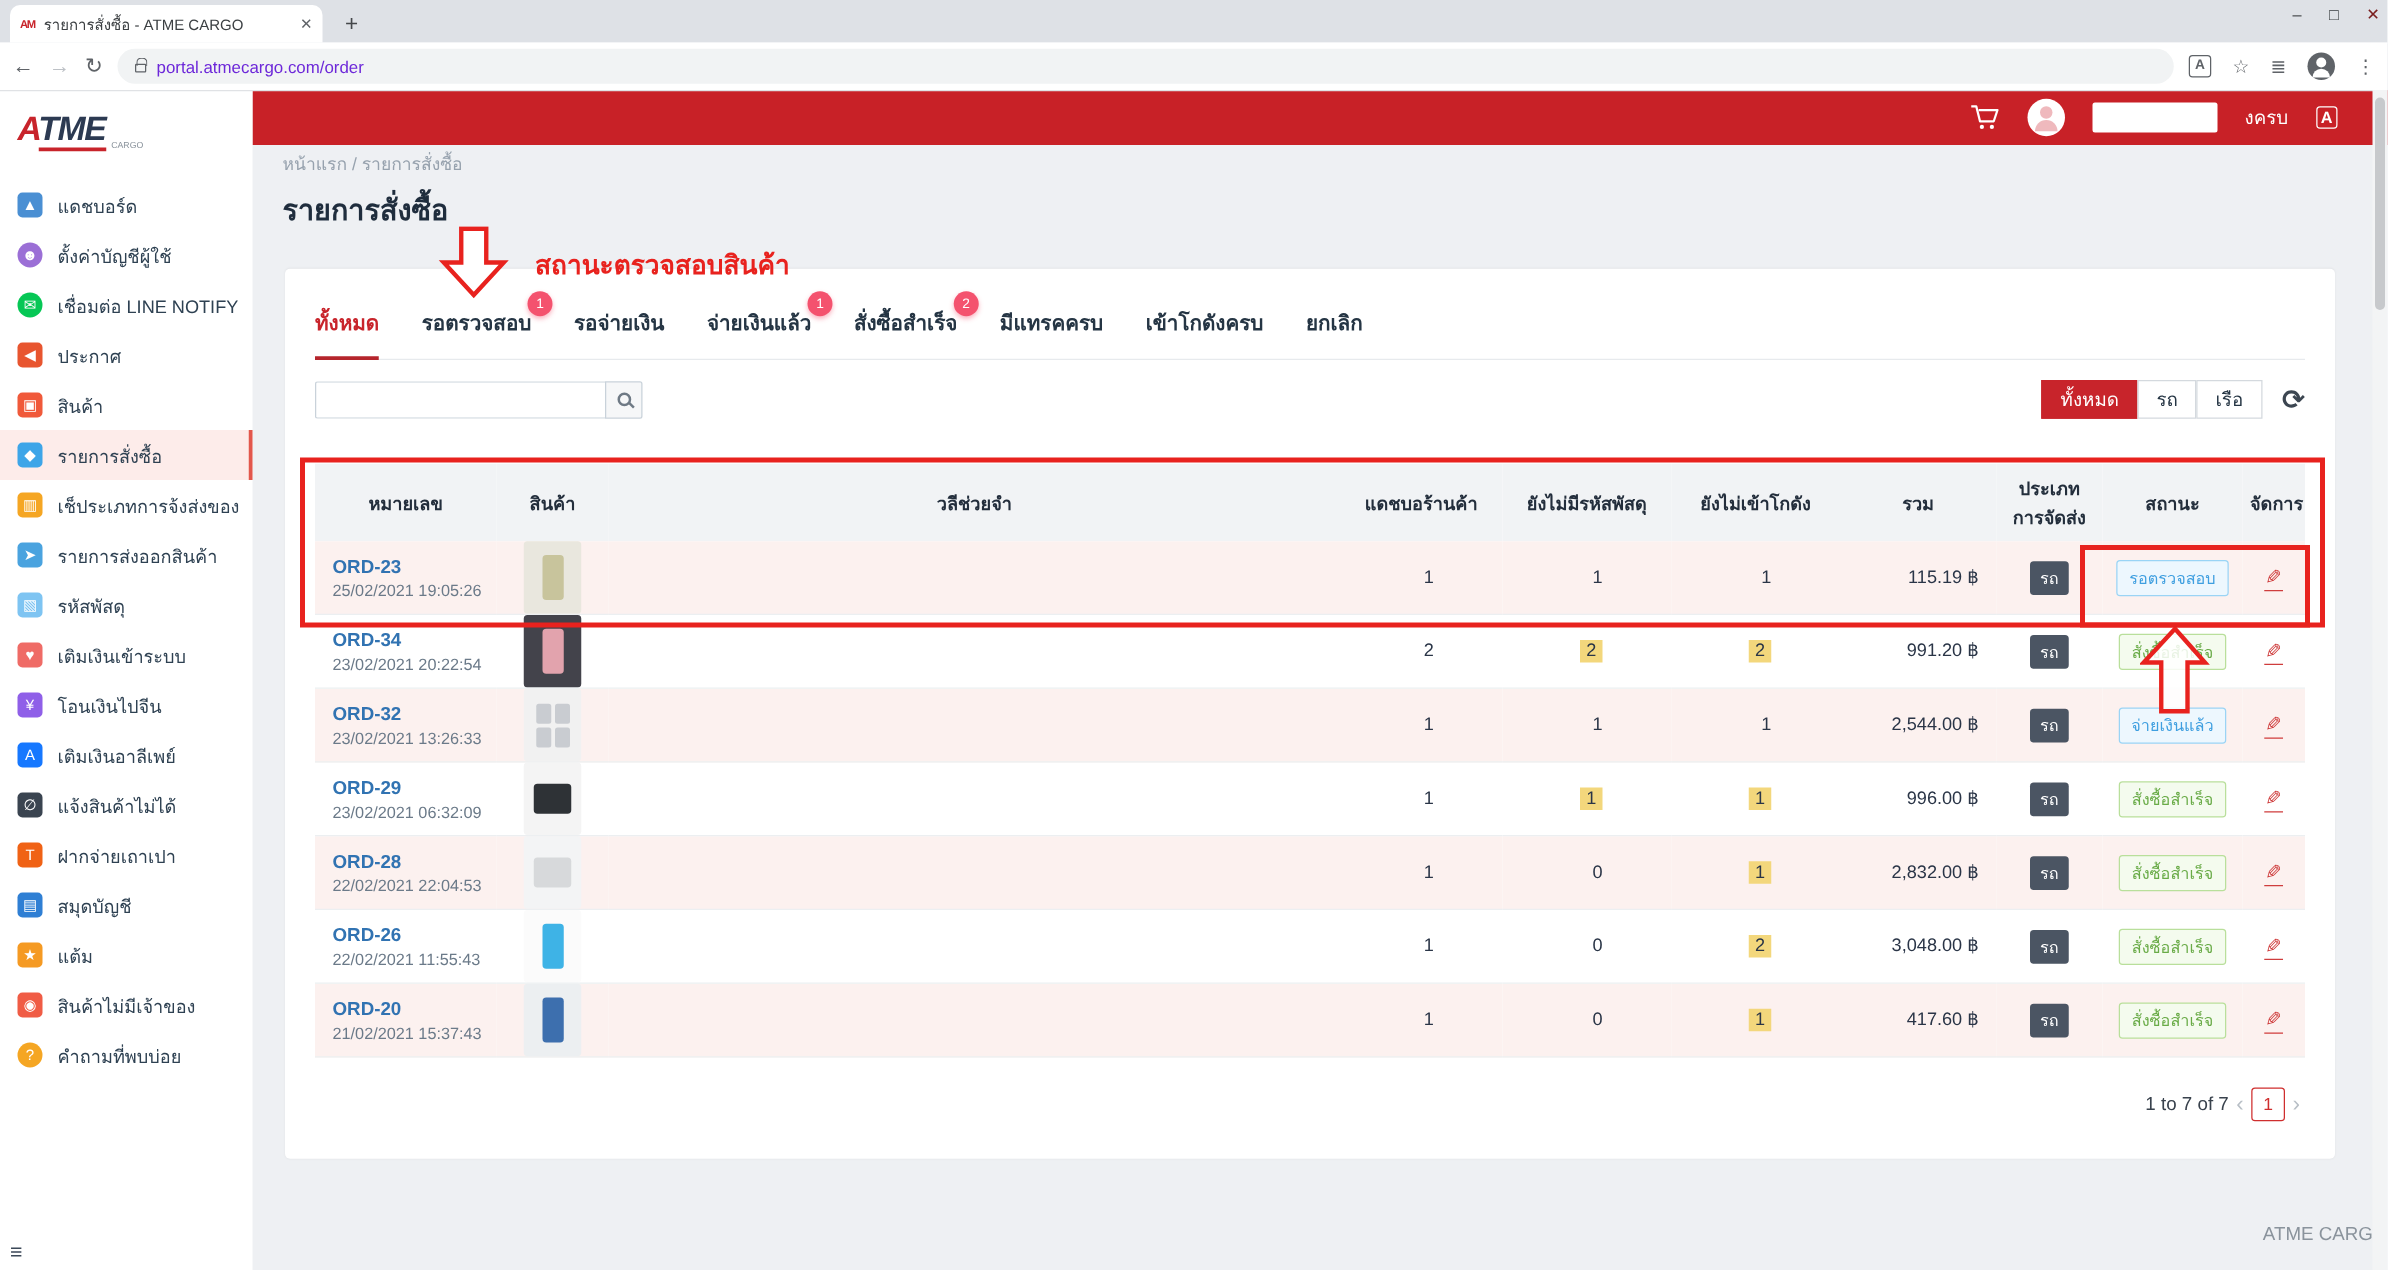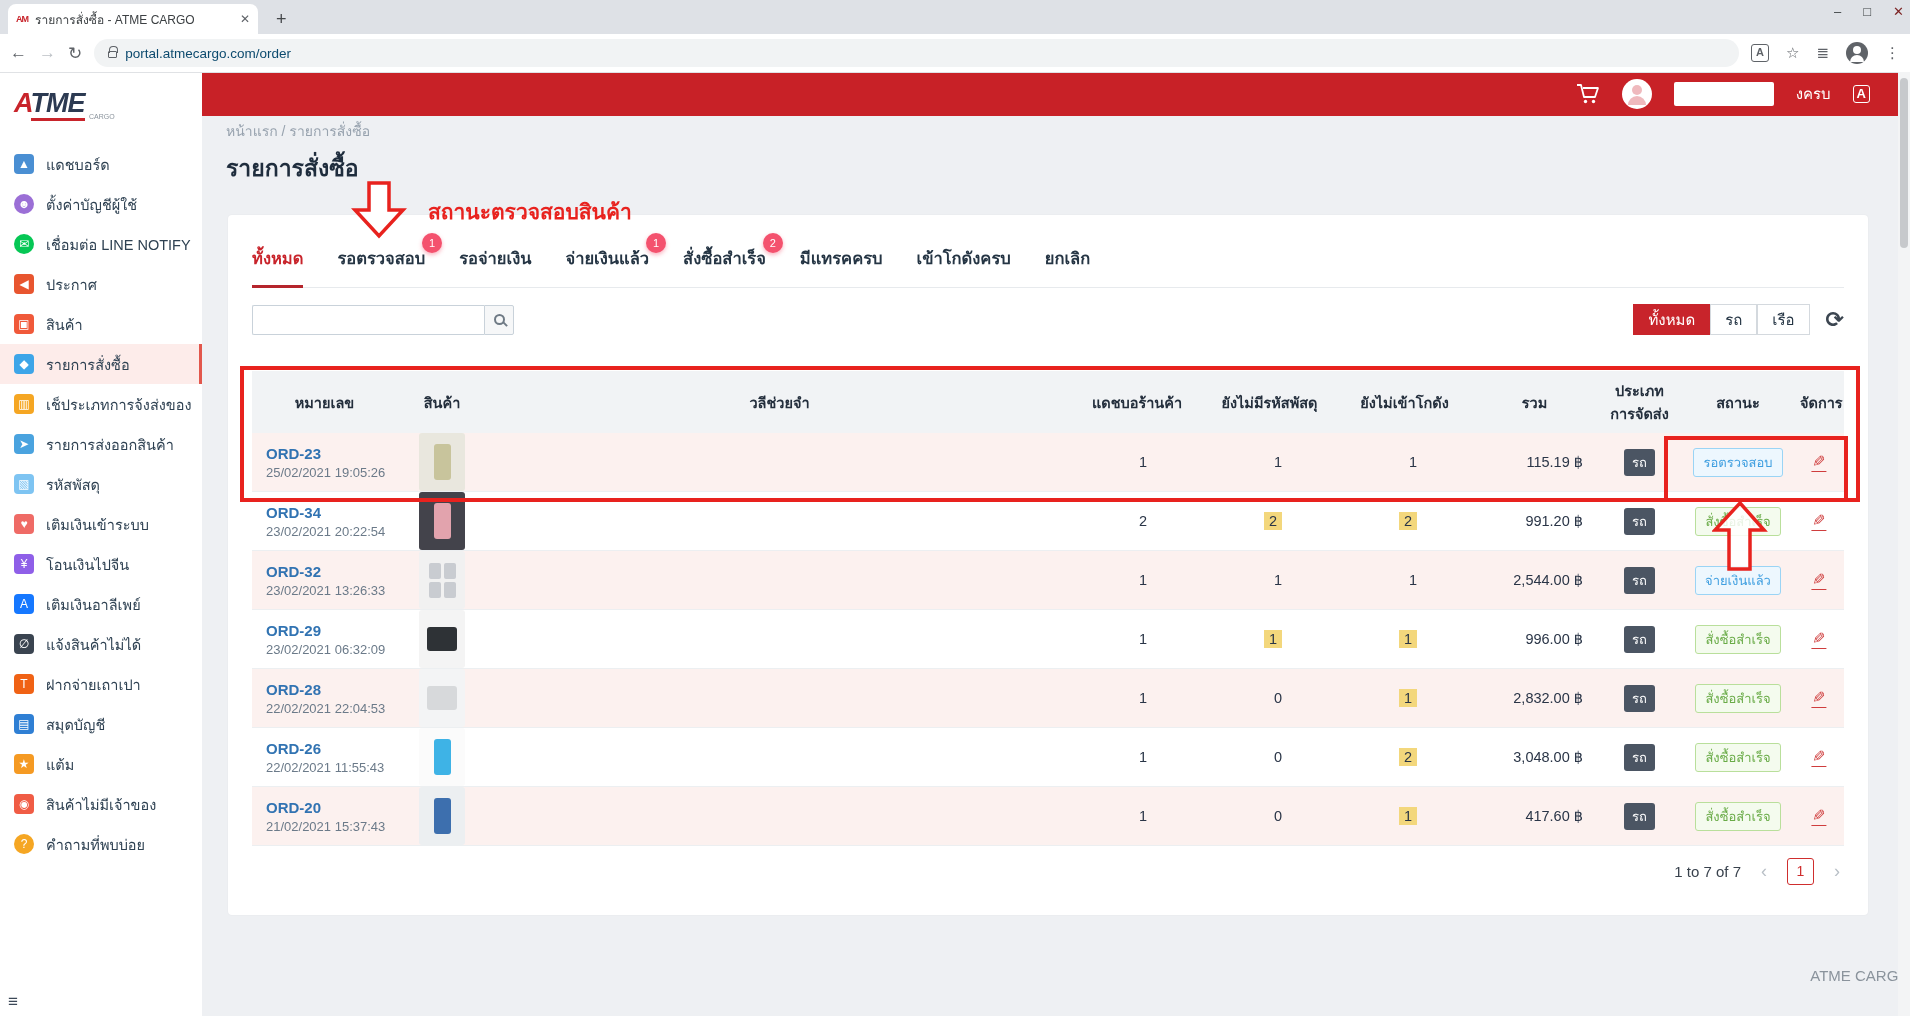--- a/index.html
+++ b/index.html
@@ -16,21 +16,21 @@
   .newtab { color:#44474a; font-size:18px; margin:0 0 4px 10px; padding:0 8px; }
   .wincontrols { position:absolute; right:6px; top:4px; display:flex; gap:22px; color:#3c4043; font-size:13px; }
   .wincontrols .wclose { color:#7a1f1f; }
 
   .toolbar { height:38px; background:#fff; display:flex; align-items:center; padding:0 10px; gap:12px; box-shadow:0 1px 0 #e0e2e5; position:relative; z-index:3;}
   .navbtn { font-size:17px; color:#5f6368; }
   .navbtn.dim { color:#bdc1c6; }
   .addressbar { flex:1; height:28px; background:#f1f3f4; border-radius:14px; display:flex; align-items:center; gap:8px; padding:0 14px; }
   .lock { width:9px; height:7px; border:1.6px solid #5f6368; border-radius:1px; position:relative; margin-top:3px; }
   .lock::before { content:""; position:absolute; width:7px; height:6px; border:1.6px solid #5f6368; border-bottom:none; border-radius:4px 4px 0 0; left:-0.6px; top:-6px; }
-  .url { font-size:13.5px; color:#0c4a6e; }
+  .url { font-size:13.5px; color:#6d28d9; }
   .tb-icons { display:flex; align-items:center; gap:17px; color:#5f6368; font-size:15px; }
   .tb-avatar { width:22px; height:22px; border-radius:50%; background:#5f6368; position:relative; }
   .tb-avatar::before { content:""; position:absolute; width:8px; height:8px; border-radius:50%; background:#fff; left:7px; top:4px; }
   .tb-avatar::after { content:""; position:absolute; width:14px; height:7px; border-radius:7px 7px 0 0; background:#fff; left:4px; top:13px; }
   .trico { width:18px; height:18px; border:1.7px solid #5f6368; border-radius:3px; font-size:11px; color:#5f6368; text-align:center; line-height:15px; font-weight:bold; }
 
   
   .app { position:absolute; top:72px; left:0; right:0; bottom:0; }
   .redbar { margin-left:202px; height:44px; background:#c82127; display:flex; align-items:center; justify-content:flex-end; gap:22px; padding-right:40px; }
   .redbar .whitebox { width:100px; height:24px; background:#fff; border-radius:2px; }
@@ -90,21 +90,21 @@
   .hl { background:#f3d77c; padding:1px 5px; }
   .thumb { width:46px; height:58px; margin:0 auto; border-radius:3px; display:flex; align-items:center; justify-content:center; }
   .th-tall { width:17px; height:36px; border-radius:3px; }
   .th-wide { width:30px; height:24px; border-radius:3px; }
   .th-grid { display:grid; grid-template-columns:12px 12px; grid-gap:3px; }
   .th-grid span { width:12px; height:16px; border-radius:2px; display:block; }
   .shipbadge { display:inline-block; background:#4b5563; color:#fff; font-size:13px; padding:3px 8px; border-radius:3px; }
   .status { display:inline-block; font-size:13px; padding:3px 9px; border-radius:3px; border:1px solid; white-space:nowrap; }
   .pencil { color:#cf3d3d; font-size:16px; border-bottom:1.5px solid #cf3d3d; padding:0 1px 0 1px; display:inline-block; transform:scaleX(-1); cursor:pointer; }
 
-  .pagination { margin-top:12px; display:flex; justify-content:flex-end; align-items:center; gap:20px; font-size:15px; color:#39424d; padding-right:4px; }
+  .pagination { margin-top:24px; display:flex; justify-content:flex-end; align-items:center; gap:6px; font-size:15px; color:#39424d; padding-right:4px; }
   .pg-chev { color:#b8bfc6; font-size:18px; }
   .pg-page { width:27px; height:27px; border:1.5px solid #cf2e2e; border-radius:3px; color:#cf2e2e; text-align:center; line-height:25px; font-size:14px; }
 
   .sitefooter { margin-top:52px; text-align:center; }
   .f-brand { color:#8a939c; font-size:15px;text-align:right; }
   .f-copy { color:#9aa3ad; font-size:15px; margin-top:11px; }
 
   
   .anno { position:absolute; z-index:30; pointer-events:none; }
   .anno-label { left:428px; top:195px; font-size:21px; font-weight:bold; color:#e8221e; }

